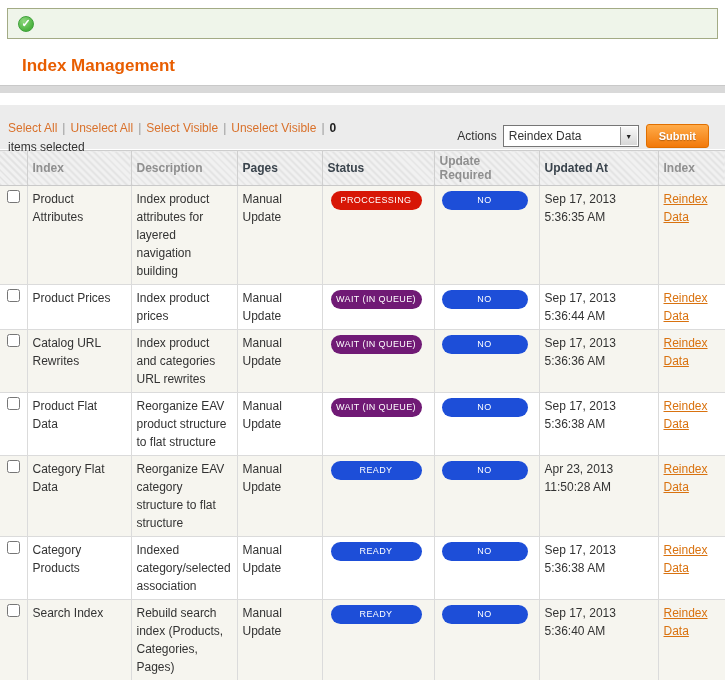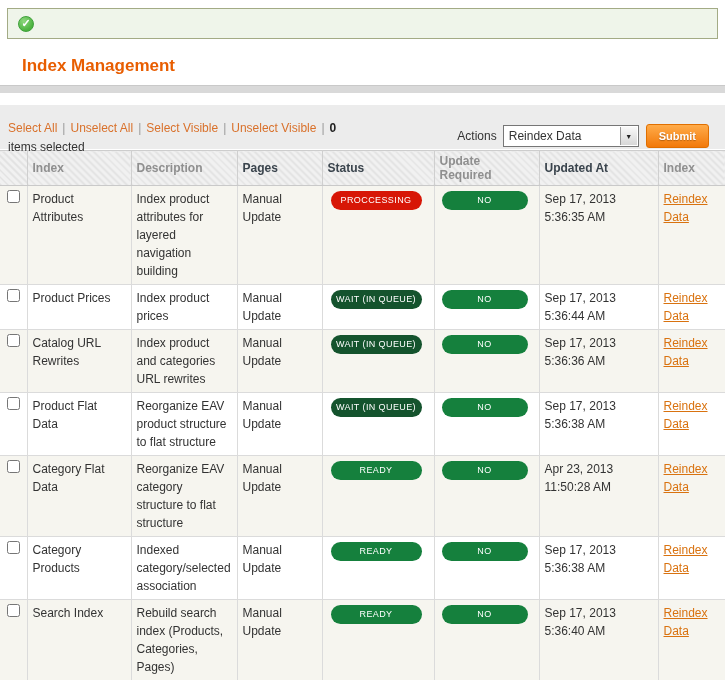--- a/index.html
+++ b/index.html
@@ -62,22 +62,22 @@
   tbody tr:nth-child(8) { height: 41px; }
   tbody tr:nth-child(9) { height: 64px; }
 
   .c-check { padding: 4px 0 0 7px; }
   .c-check input { width: 13px; height: 13px; }
   .pill { display: block; height: 19px; line-height: 19px; border-radius: 10px;
     color: #fff; font-weight: normal; font-size: 9px; letter-spacing: .4px;
     text-align: center; margin: 1px 7px 0 3px; white-space: nowrap; }
   .c-upd .pill { margin: 1px 6px 0 2px; }
   .pill-red    { background: #d71606; }
-  .pill-orange { background: #14532d; }
-  .pill-green  { background: #15803d; }
+  .pill-orange { background: #701a75; }
+  .pill-green  { background: #1d4ed8; }
   .c-action a { color: #d9720f; text-decoration: underline; cursor: pointer; }
 </style>
 </head>
 <body>
 
 <div class="msg-bar">
   <span class="msg-icon">✓</span>
 </div>
 
 <div class="page-title">Index Management</div>

